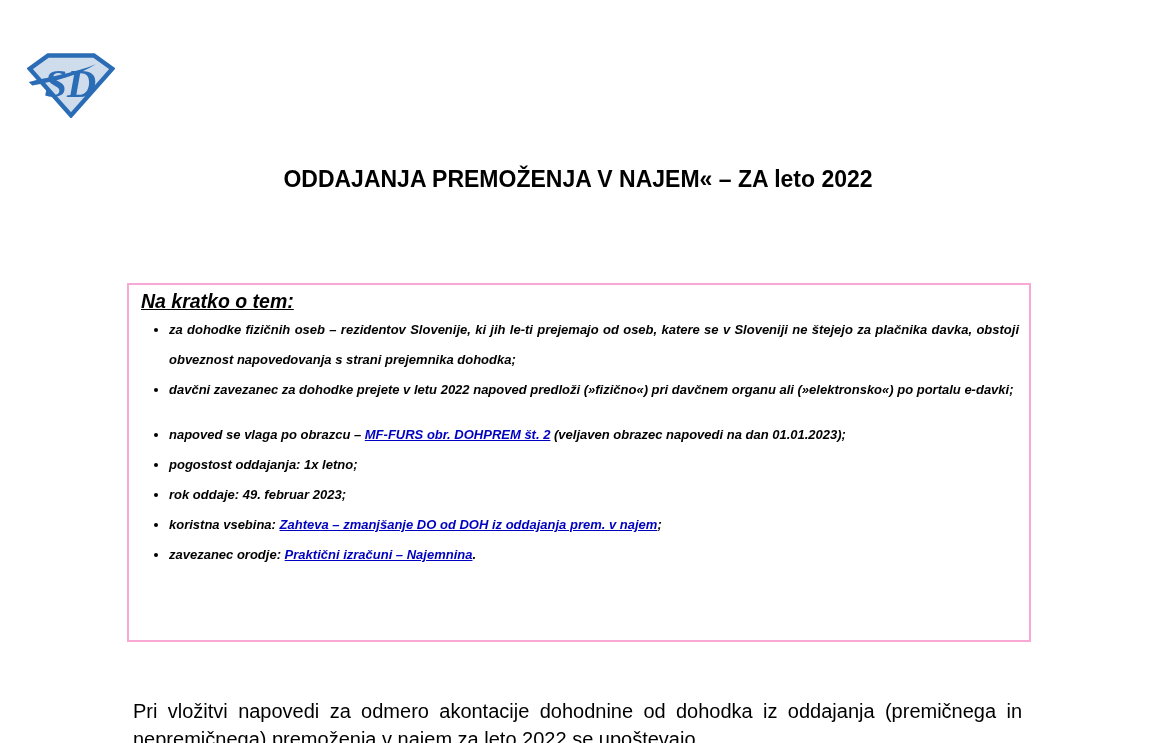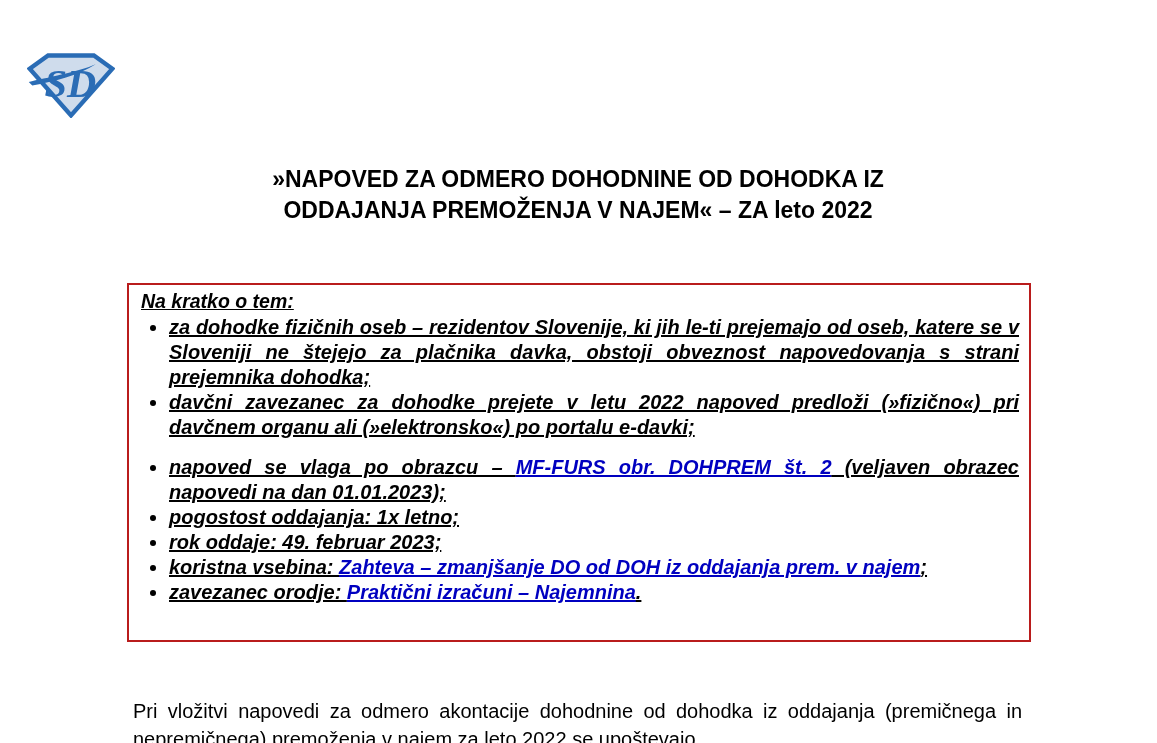--- a/index.html
+++ b/index.html
@@ -36,46 +36,45 @@
     color: #000000;
   }
 
   .infobox {
     position: absolute;
     left: 127px;
     top: 283px;
     width: 904px;
     height: 359px;
     box-sizing: border-box;
-    border: 2px solid #b91c1c;
+    border: 2px solid #f9a8d4;
     padding: 3px 10px 4px 12px;
     background: #ffffff;
   }
 
   .infobox-heading {
     font-size: 19.5px;
     line-height: 27px;
     font-weight: bold;
     font-style: italic;
     text-decoration: underline;
   }
 
   .bullet-list {
     margin: 0;
     padding: 0 0 0 28px;
     list-style: disc outside;
   }
 
   .bullet-list li {
-    font-size: 20px;
-    line-height: 25px;
+    font-size: 13px;
+    line-height: 30px;
     font-weight: bold;
     font-style: italic;
     text-align: justify;
-    text-decoration: underline;
   }
 
   .bullet-list li.gap-above {
     margin-top: 15px;
   }
 
   .doc-link {
     color: #0000C0;
     text-decoration: underline;
     cursor: pointer;
@@ -97,21 +96,20 @@
 
 <div class="logo">
   <svg width="88" height="66" viewBox="0 0 100 75" xmlns="http://www.w3.org/2000/svg">
     <path d="M3 19 L24 4 L76 4 L97 19 L50 72 Z" fill="#cfdcec" stroke="#2a6cb5" stroke-width="5" stroke-linejoin="miter"></path>
     <path d="M2 34 C20 30, 60 22, 78 14 C60 26, 30 34, 6 38 Z" fill="#2a6cb5"></path>
     <text x="20" y="51" font-family="Liberation Serif, serif" font-size="46" font-weight="bold" font-style="italic" fill="#2a6cb5">SD</text>
   </svg>
 </div>
 
 <div class="doc-title">
-  <div>»NAPOVED ZA ODMERO DOHODNINE OD DOHODKA IZ</div>
   <div>ODDAJANJA PREMOŽENJA V NAJEM« – ZA leto 2022</div>
 </div>
 
 <div class="infobox">
   <div class="infobox-heading">Na kratko o tem:</div>
   <ul class="bullet-list">
     <li>
       <span>za dohodke fizičnih oseb – rezidentov Slovenije, ki jih le-ti prejemajo od oseb, katere se v Sloveniji ne štejejo za plačnika davka, obstoji obveznost napovedovanja s strani prejemnika dohodka;</span>
     </li>
     <li>

